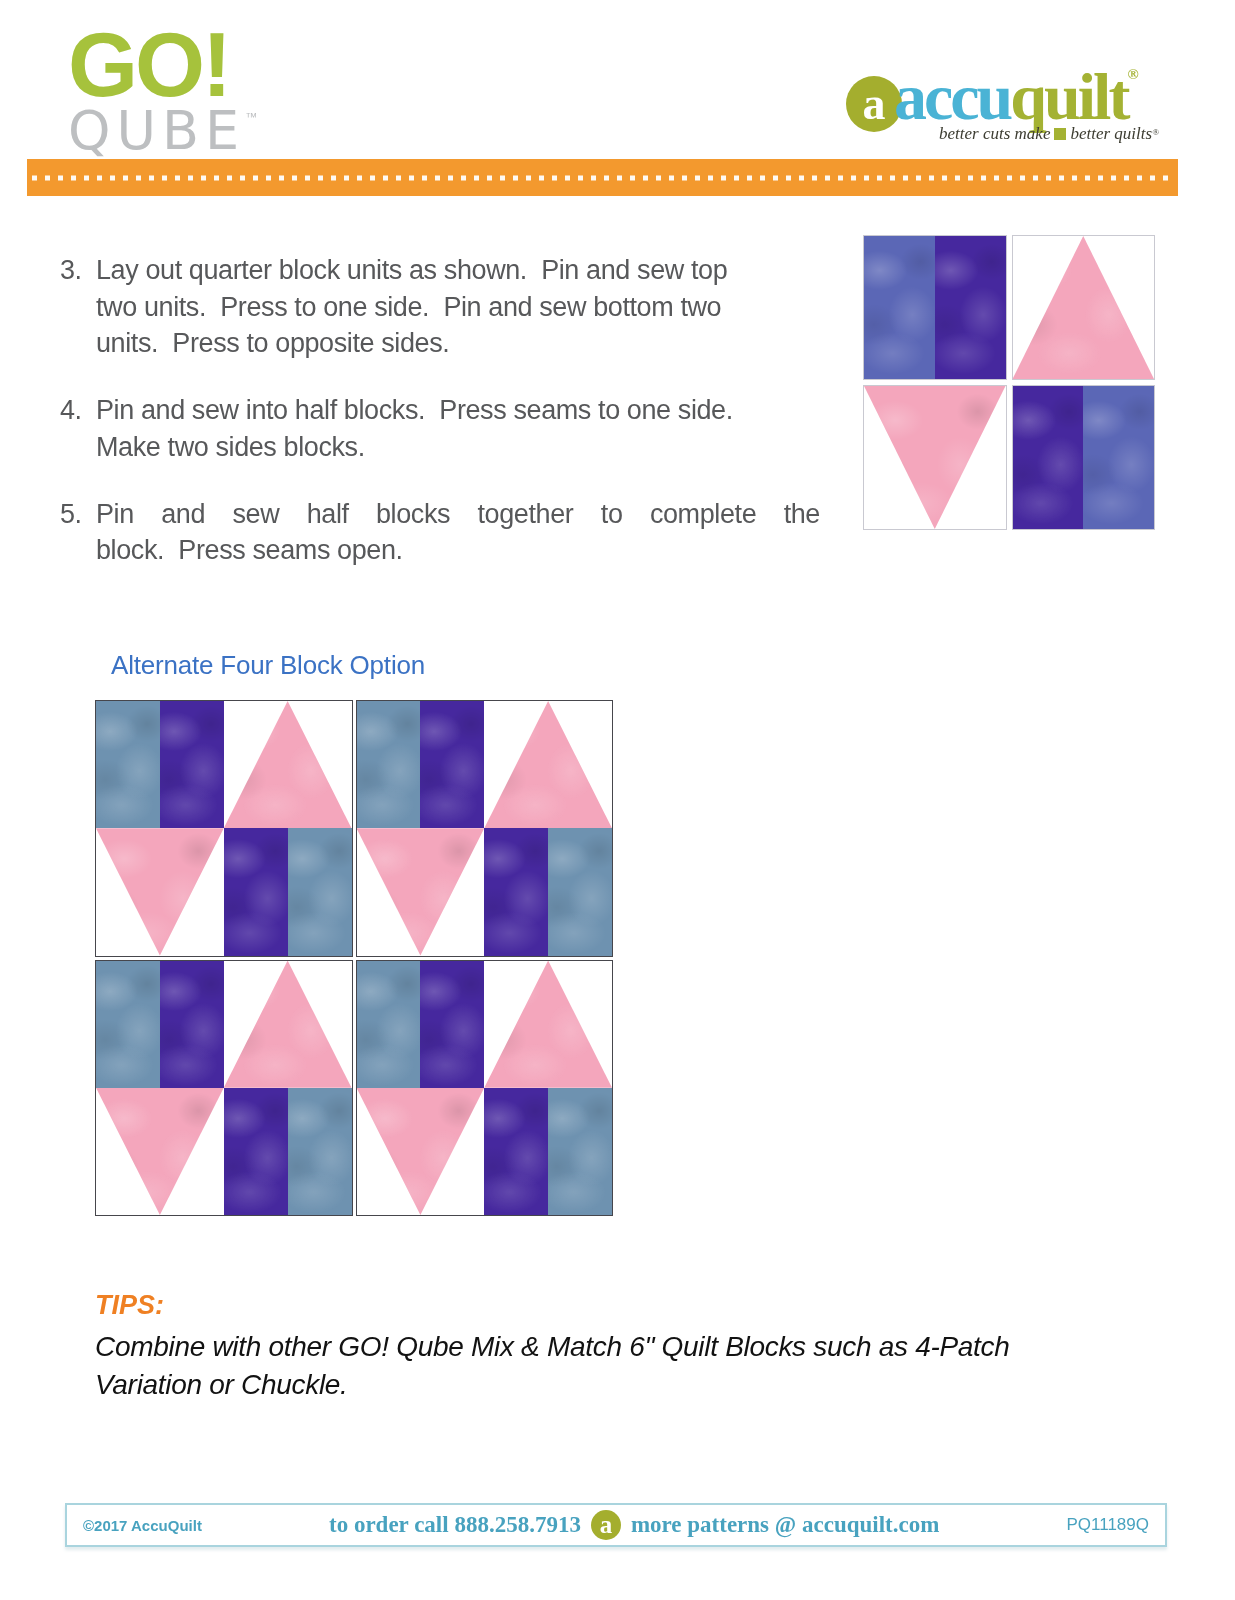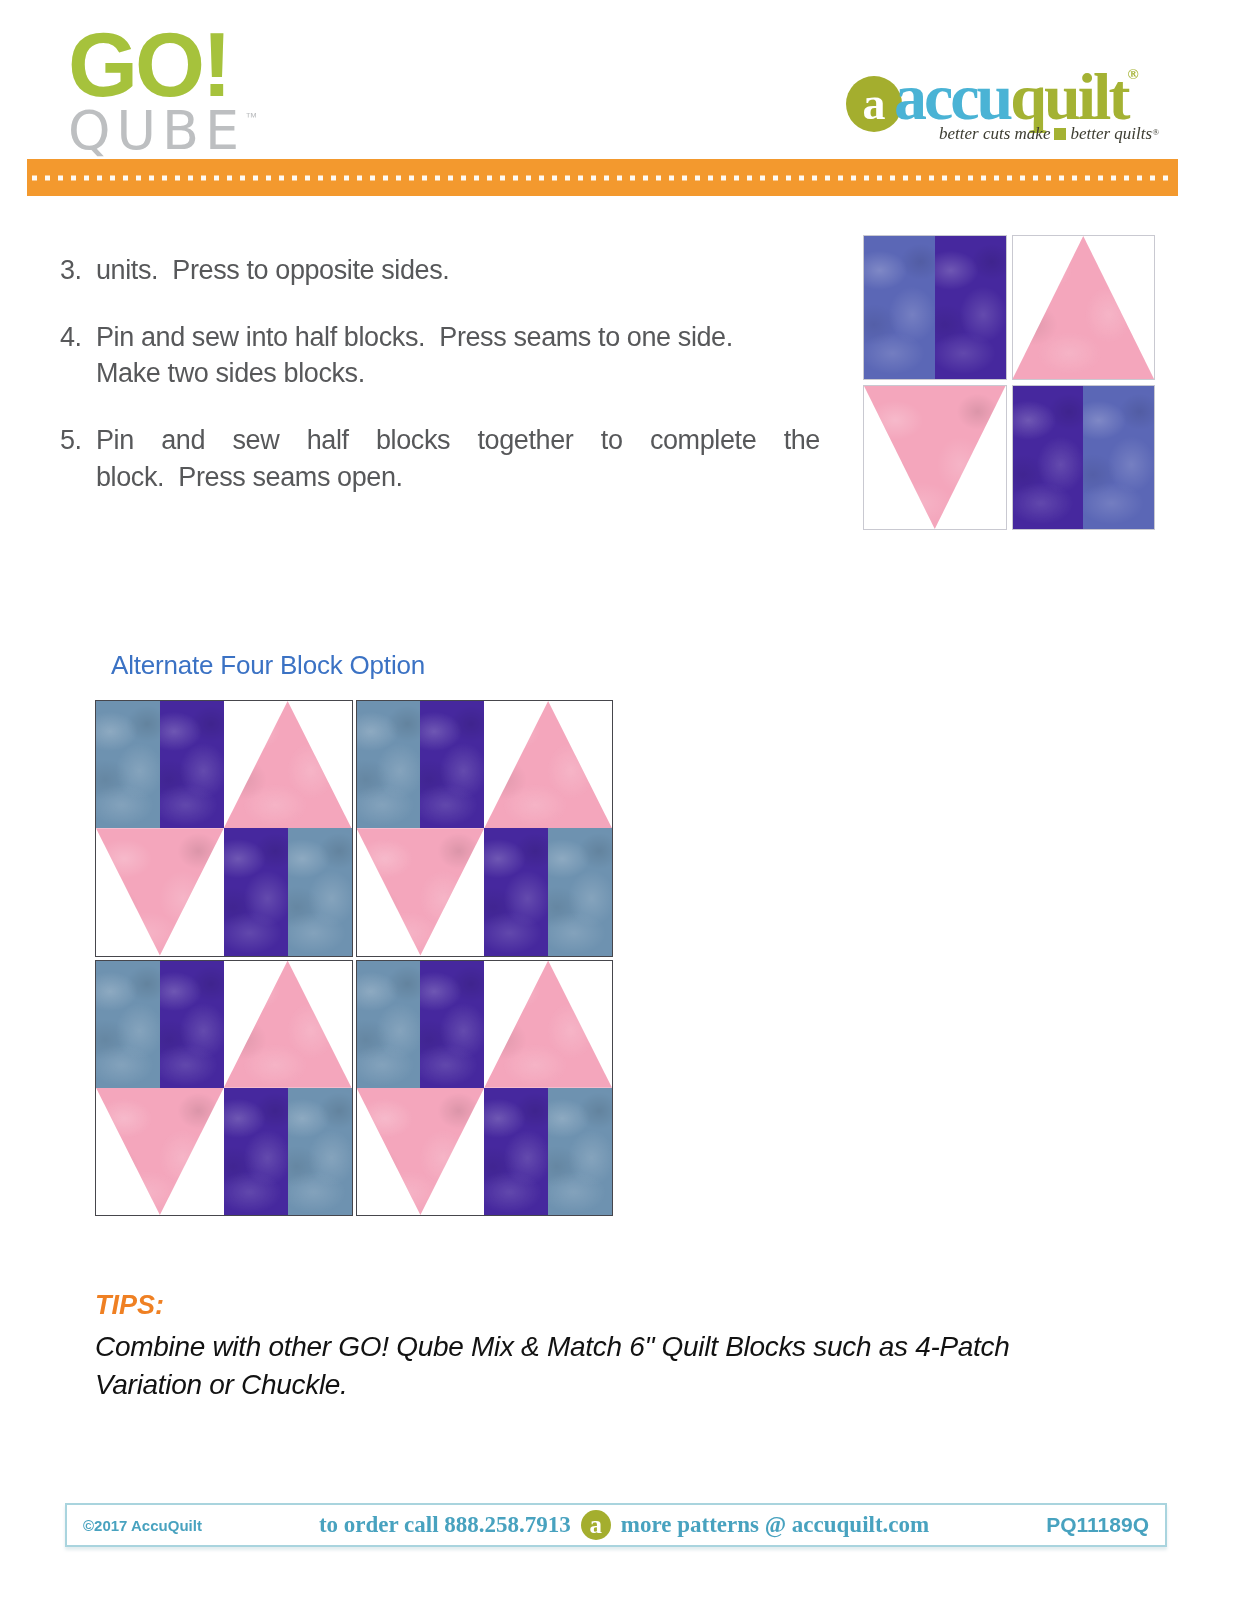--- a/index.html
+++ b/index.html
@@ -65,21 +65,21 @@
     color:var(--tips_text);line-height:1.34;letter-spacing:-.3px;}
   
   .footer{position:absolute;left:65px;top:1503px;width:1102px;height:44px;border:2px solid var(--footer_border);
     background:#fff;display:flex;align-items:center;padding:0 16px;box-sizing:border-box;
     box-shadow:0 3px 3px rgba(150,185,195,.28);}
   .f-copy{font-size:15px;font-weight:bold;color:var(--footer_text);flex:none;}
   .f-center{display:flex;align-items:center;gap:10px;margin:1px auto;}
   .f-serif{font-family:"Liberation Serif",serif;font-weight:bold;font-size:23px;color:var(--footer_text);white-space:nowrap;}
   .f-badge{width:30px;height:30px;border-radius:50%;background:var(--badge_olive);color:#fff;flex:none;
     font-family:"Liberation Serif",serif;font-weight:bold;font-size:25px;text-align:center;line-height:29px;}
-  .f-code{font-size:21px;font-weight:bold;color:var(--footer_text);flex:none;}
+  .f-code{font-size:17px;font-weight:normal;color:var(--footer_text);flex:none;}
 </style>
 </head>
 <body>
 
 <div class="page">
 
   <div class="logo-go">
     <span class="go-text">GO!</span>
     <span class="qube-line">
       <span class="qube-text">QUBE</span><span class="qube-tm">™</span>
@@ -95,20 +95,22 @@
       <span>better cuts make</span><span class="tag-block"></span><span>better quilts</span><span class="tag-reg">®</span>
     </div>
   </div>
 
   <div class="divider"></div>
 
   <div class="instructions">
       <div class="instr">
         <div class="num">3.</div>
         <div class="body">
+          <div class="line">Lay out quarter block units as shown.  Pin and sew top</div>
+          <div class="line">two units.  Press to one side.  Pin and sew bottom two</div>
           <div class="line">units.  Press to opposite sides.</div>
         </div>
       </div>
       <div class="instr">
         <div class="num">4.</div>
         <div class="body">
           <div class="line">Pin and sew into half blocks.  Press seams to one side.</div>
           <div class="line">Make two sides blocks.</div>
         </div>
       </div>

